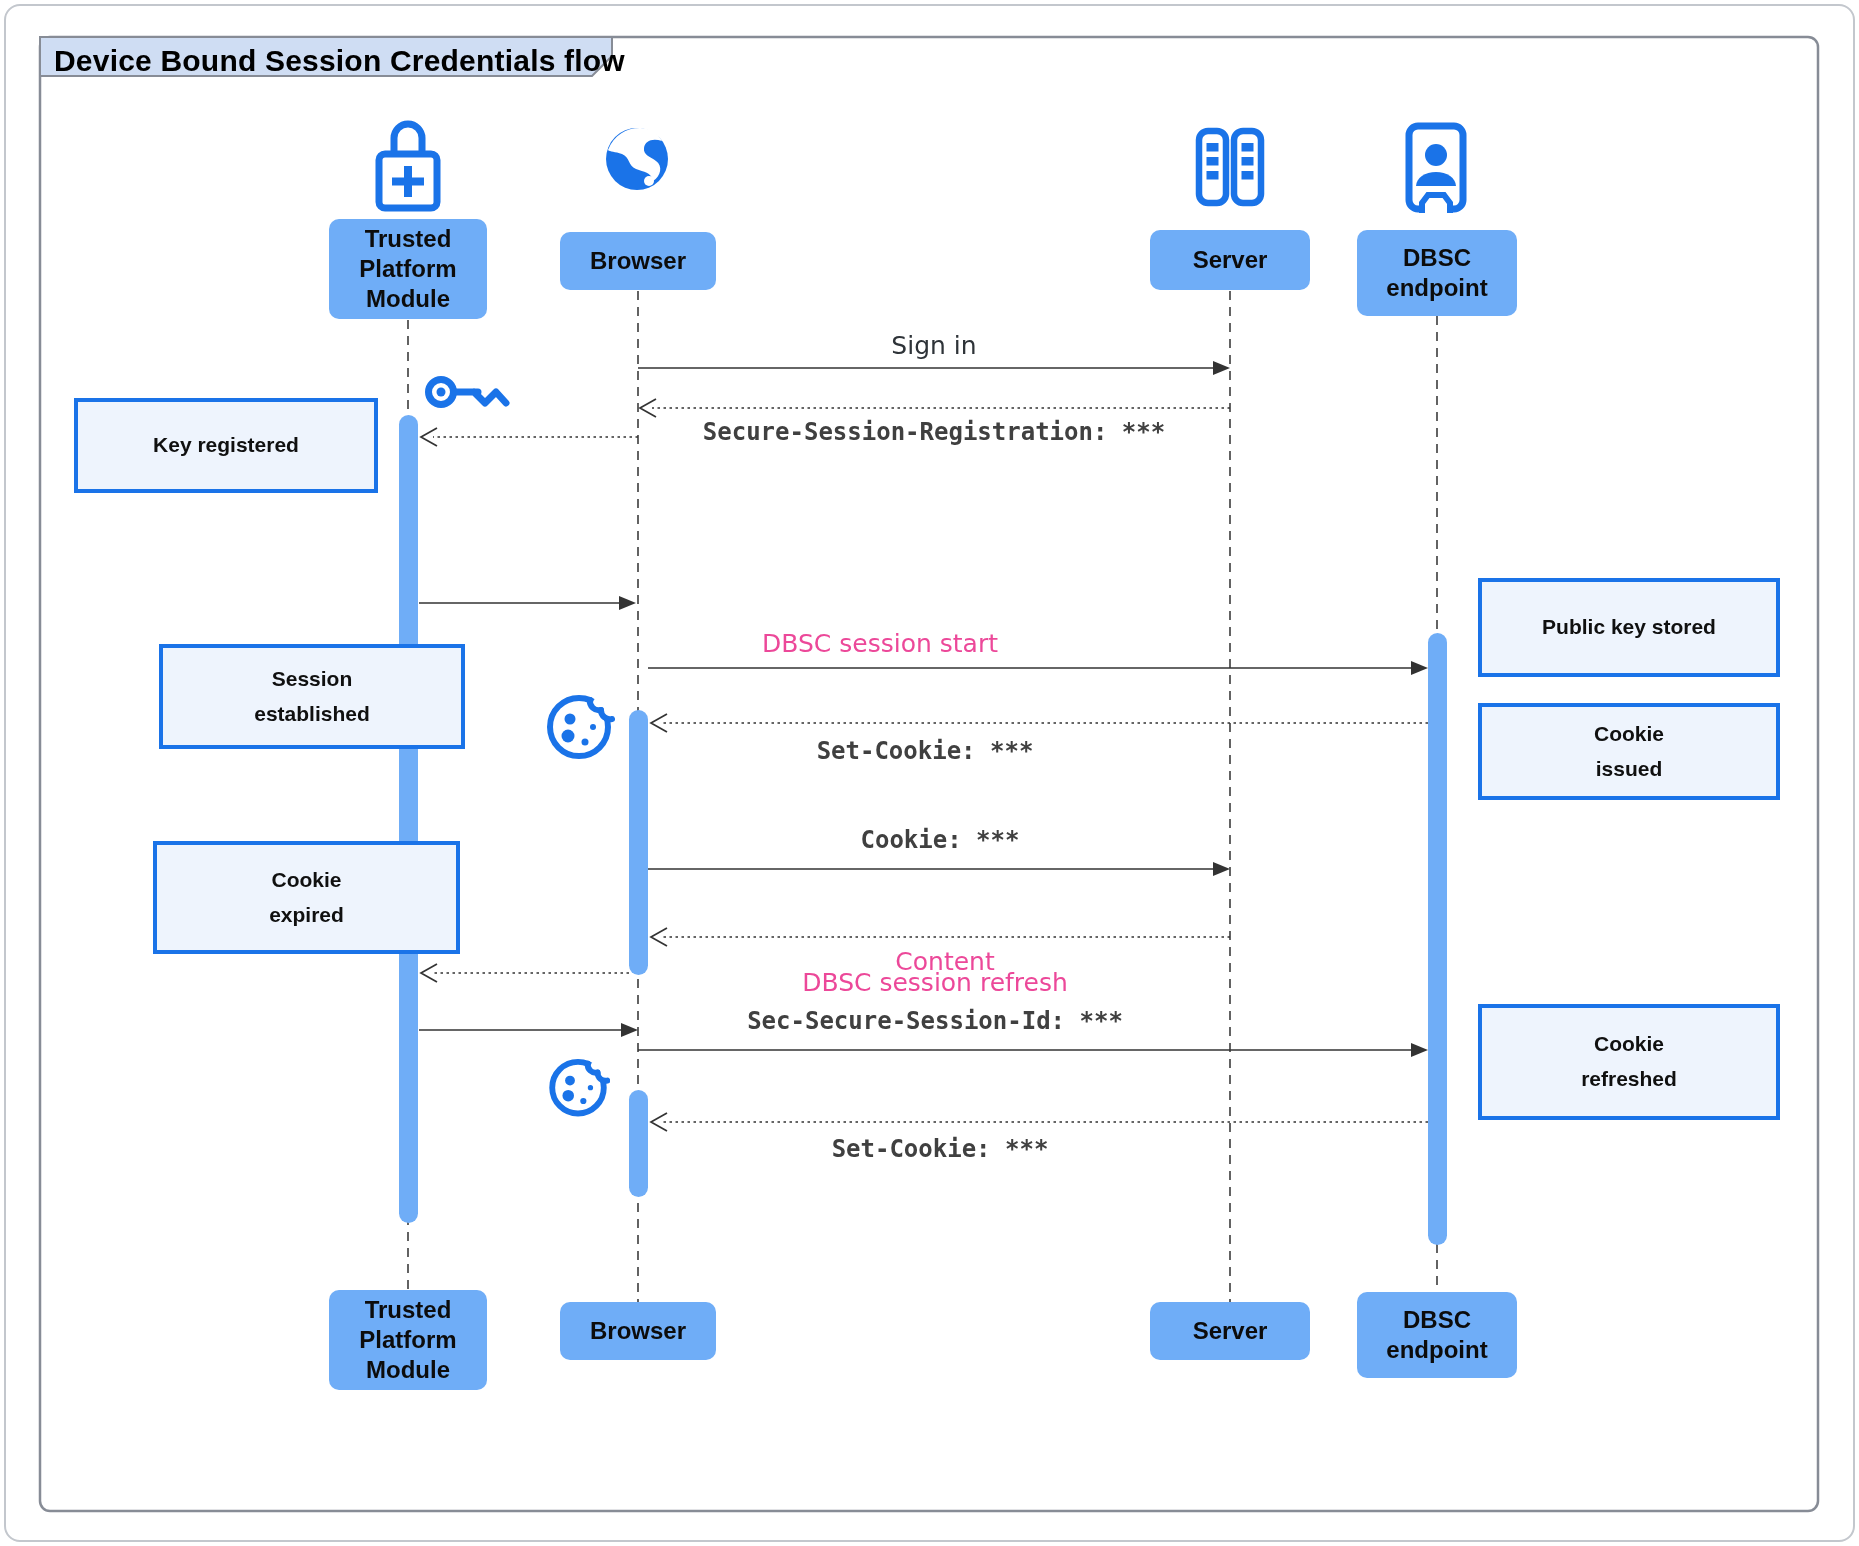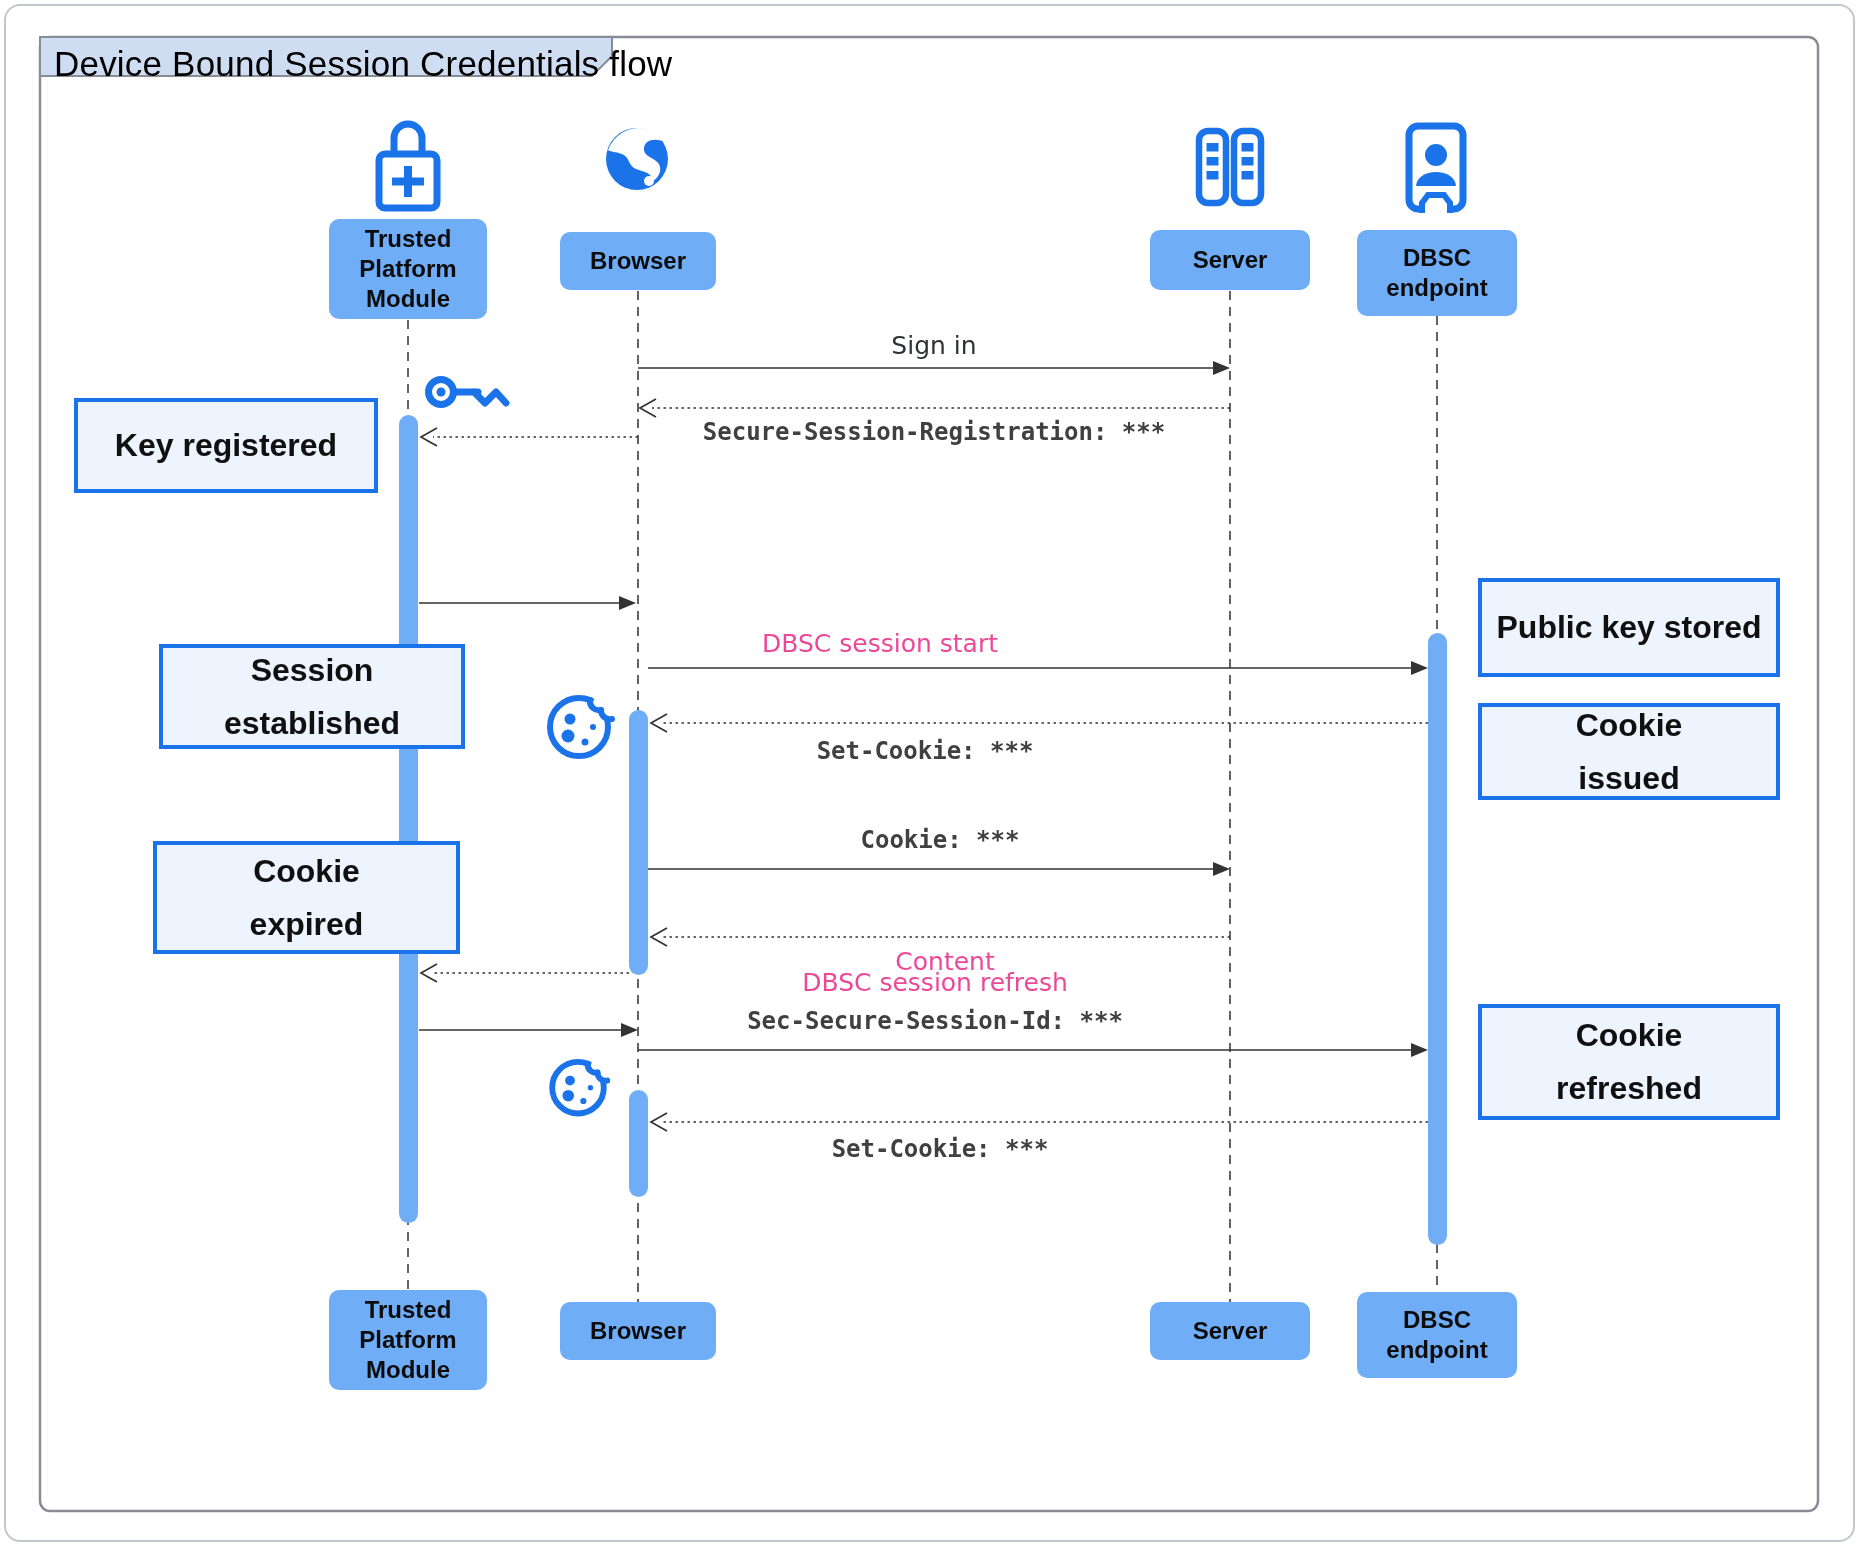--- a/index.html
+++ b/index.html
@@ -22,28 +22,28 @@
   .dotline{stroke:var(--arrow);stroke-width:1.7;fill:none;stroke-dasharray:2.5 3.5;}
   .openhead{stroke:var(--arrow);stroke-width:1.7;fill:none;}
   .fillhead{fill:var(--arrow);stroke:none;}
   .frame-rect{fill:none;stroke:var(--frame-border);stroke-width:2.5;}
   .tab-poly{fill:var(--tab-fill);stroke:var(--frame-border);stroke-width:2;}
   .participant{position:absolute;background:var(--activation);border-radius:10px;
      color:#0c0c0c;font-weight:bold;font-size:24px;line-height:1.25;
      display:flex;align-items:center;justify-content:center;text-align:center;
      white-space:pre-line;}
   .note{position:absolute;background:var(--note-fill);border:4px solid var(--accent);
-     color:#101010;font-weight:bold;font-size:32px;line-height:1.65;
+     color:#101010;font-weight:bold;font-size:21px;line-height:1.65;
      display:flex;align-items:center;justify-content:center;text-align:center;
      white-space:pre-line;box-sizing:border-box;}
   .msg{position:absolute;transform:translateX(-50%);white-space:nowrap;text-align:right;}
   .msg.sans{font-family:"DejaVu Sans",sans-serif;font-size:25px;color:#ec4899;}
   .msg.dark{color:#2e3338;}
   .msg.mono{font-family:"DejaVu Sans Mono",monospace;font-size:24px;color:#404040;font-weight:bold;}
-  .tab-label{position:absolute;left:54px;top:44px;font-weight:normal;font-size:35px;
+  .tab-label{position:absolute;left:54px;top:44px;font-weight:bold;font-size:30px;
      color:#000;letter-spacing:0.2px;}
   .icon{position:absolute;}
   .icon svg{display:block;}
   .ic-stroke{stroke:var(--accent);fill:none;}
   .ic-fill{fill:var(--accent);stroke:none;}
 </style>
 </head>
 <body>
 
 <div class="canvas">

